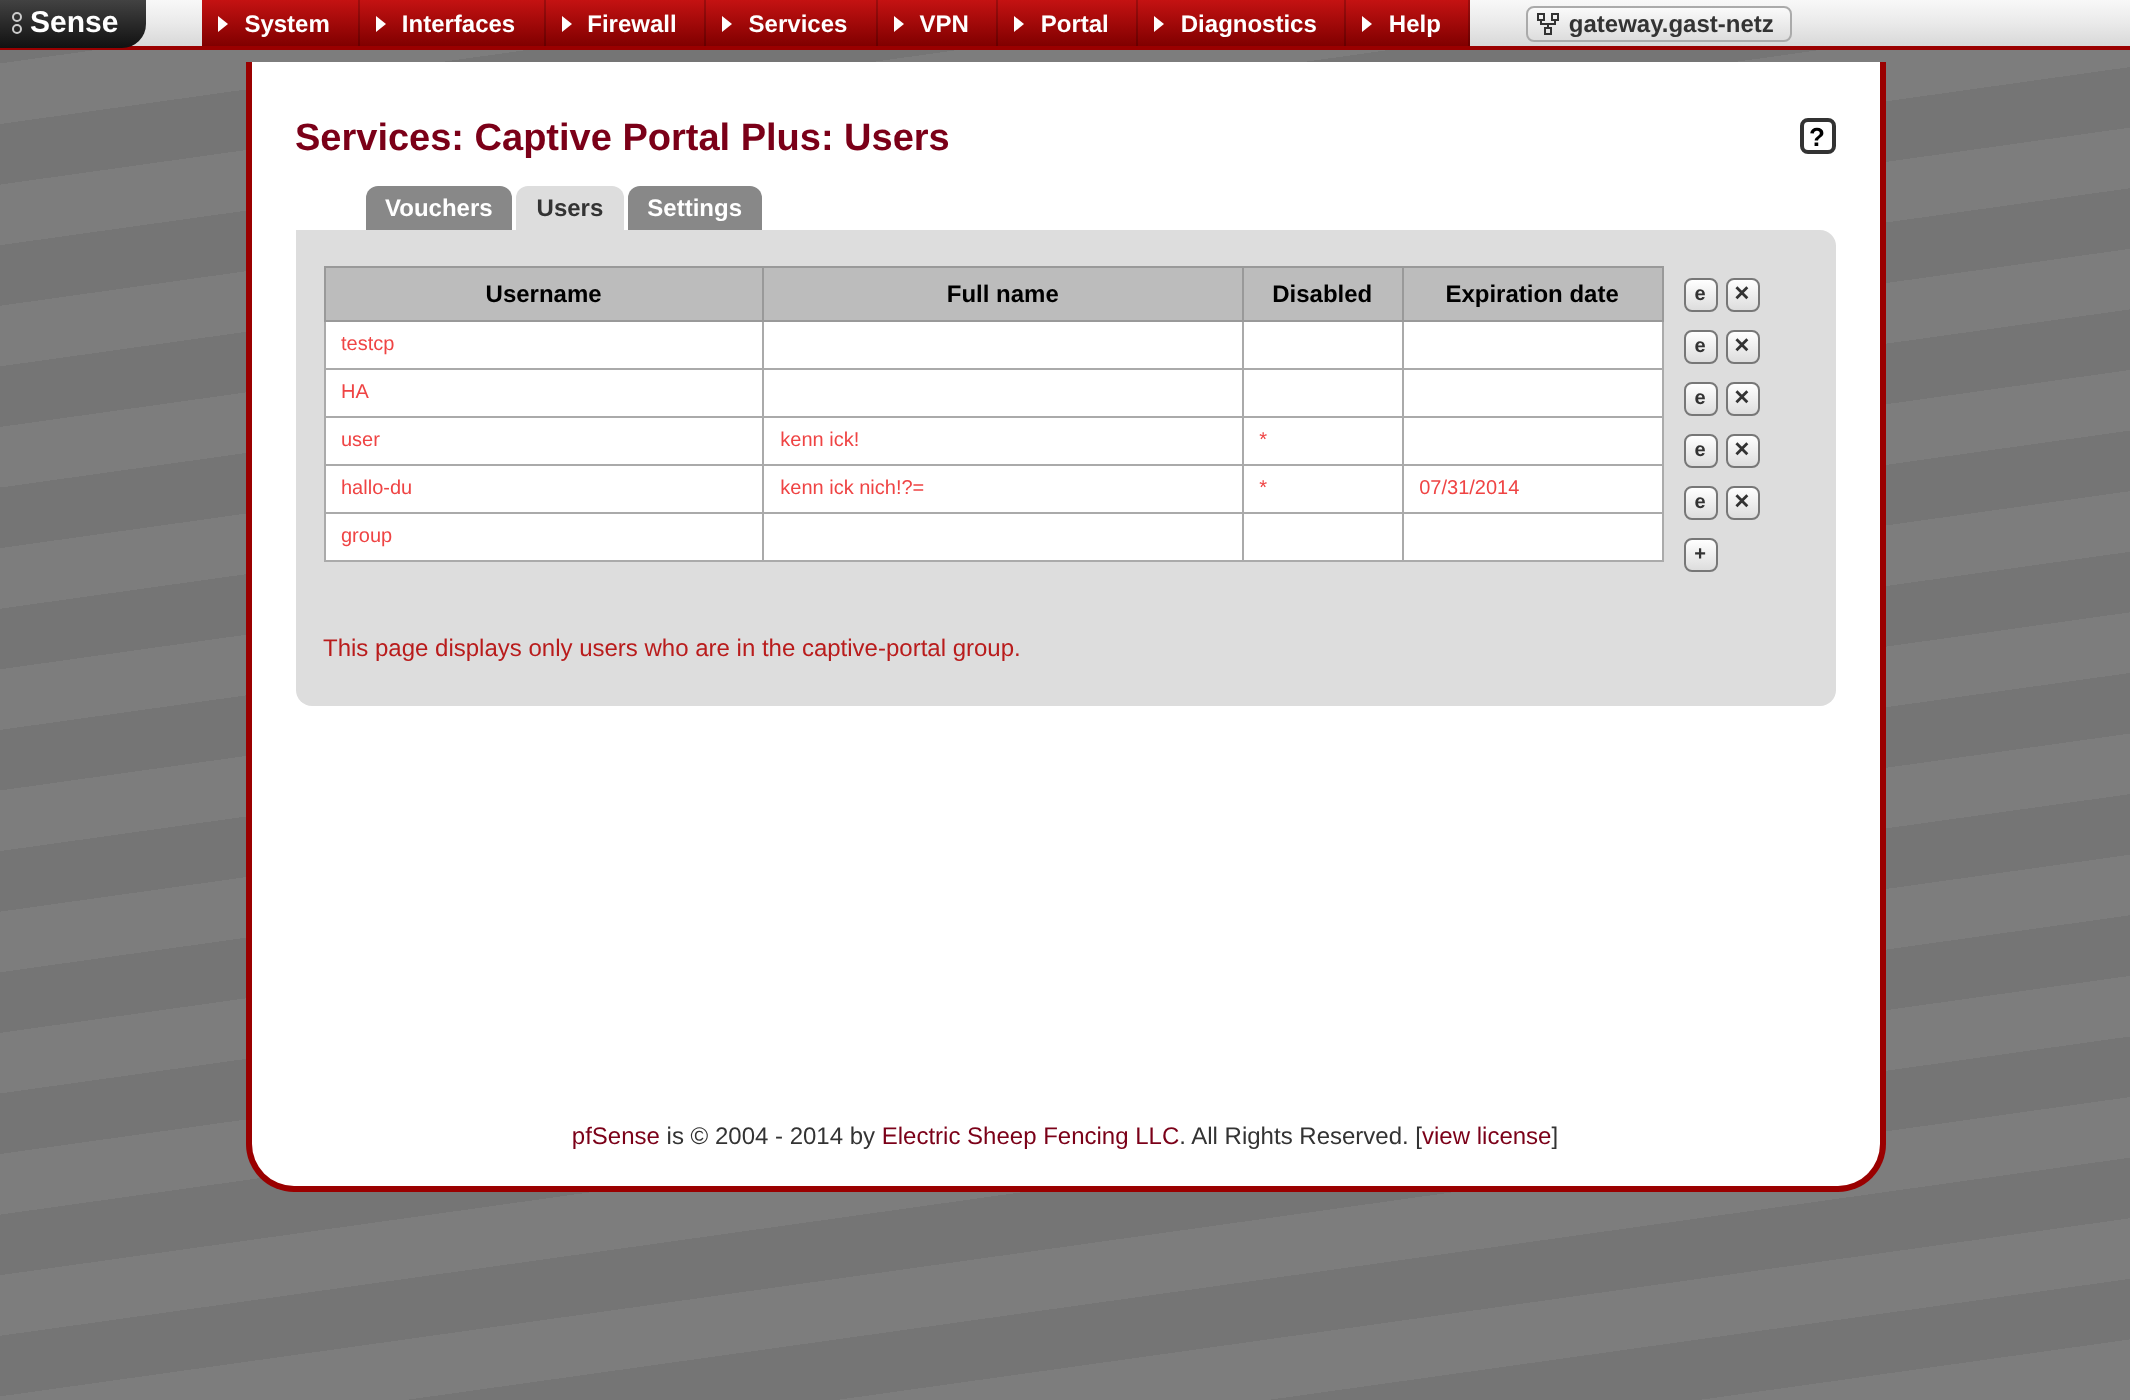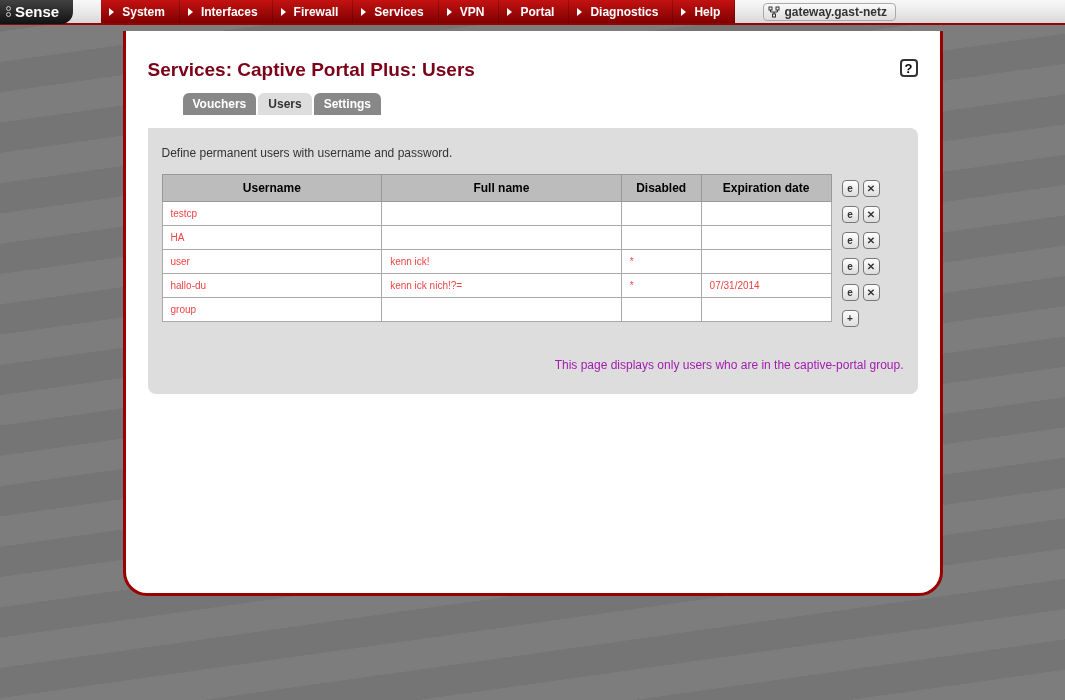--- a/index.html
+++ b/index.html
@@ -109,21 +109,21 @@
     border: 2px solid #333;
     border-radius: 4px;
     display:flex;align-items:center;justify-content:center;
     font-weight:bold; font-size:13px;
     cursor:pointer;
     background:#fff;
   }
   .tabs {
     display: flex;
     gap: 2px;
-    margin-bottom: 13px;
+    margin-bottom: 0;
     padding-left: 35px;
   }
   .tab {
     background: #888;
     color: #fff;
     font-weight: bold;
     font-size: 12px;
     padding: 4px 10px;
     border-radius: 6px 6px 0 0;
     cursor: pointer;
@@ -172,21 +172,21 @@
   .iconbtn {
     width:17px;height:17px;
     background:linear-gradient(to bottom,#fff,#ddd);
     border:1px solid #777;
     border-radius:4px;
     display:flex;align-items:center;justify-content:center;
     font-size:10px;font-weight:bold;color:#333;
     cursor:pointer;
   }
   .panel-note{
-    font-size:12px;color:#a21caf;margin-top:28px;text-align:right;
+    font-size:12px;color:#b91c1c;margin-top:28px;
   }
 
   .footer {
     margin-top:auto;
     text-align:center;
     font-size:12px;
     color:#333;
     padding-top:18px;
   }
   .footer a{color:#7b0018;text-decoration:none;}
@@ -251,21 +251,20 @@
   <div class="help-icon">?</div>
   <div class="page-title">Services: Captive Portal Plus: Users</div>
 
   <div class="tabs" id="tabs">
       <div class="tab">Vouchers</div>
       <div class="tab active">Users</div>
       <div class="tab">Settings</div>
     </div>
 
   <div class="panel">
-    <div class="panel-desc">Define permanent users with username and password.</div>
 
     <div class="tbl-wrap">
       <table class="users">
         <thead>
           <tr>
             <th class="col-username">Username</th>
             <th class="col-fullname">Full name</th>
             <th class="col-disabled">Disabled</th>
             <th class="col-exp">Expiration date</th>
           </tr>
@@ -326,13 +325,16 @@
           </div>
           <div class="row-actions-row">
             <div class="iconbtn">+</div>
           </div>
         </div>
     </div>
 
     <div class="panel-note">This page displays only users who are in the captive-portal group.</div>
   </div>
 
+  <div class="footer">
+    <a href="#">pfSense</a><span> is © 2004 - 2014 by </span><a href="#">Electric Sheep Fencing LLC</a><span>. All Rights Reserved. [</span><a href="#">view license</a><span>]</span>
+  </div>
 </div>
 
 </body></html>

